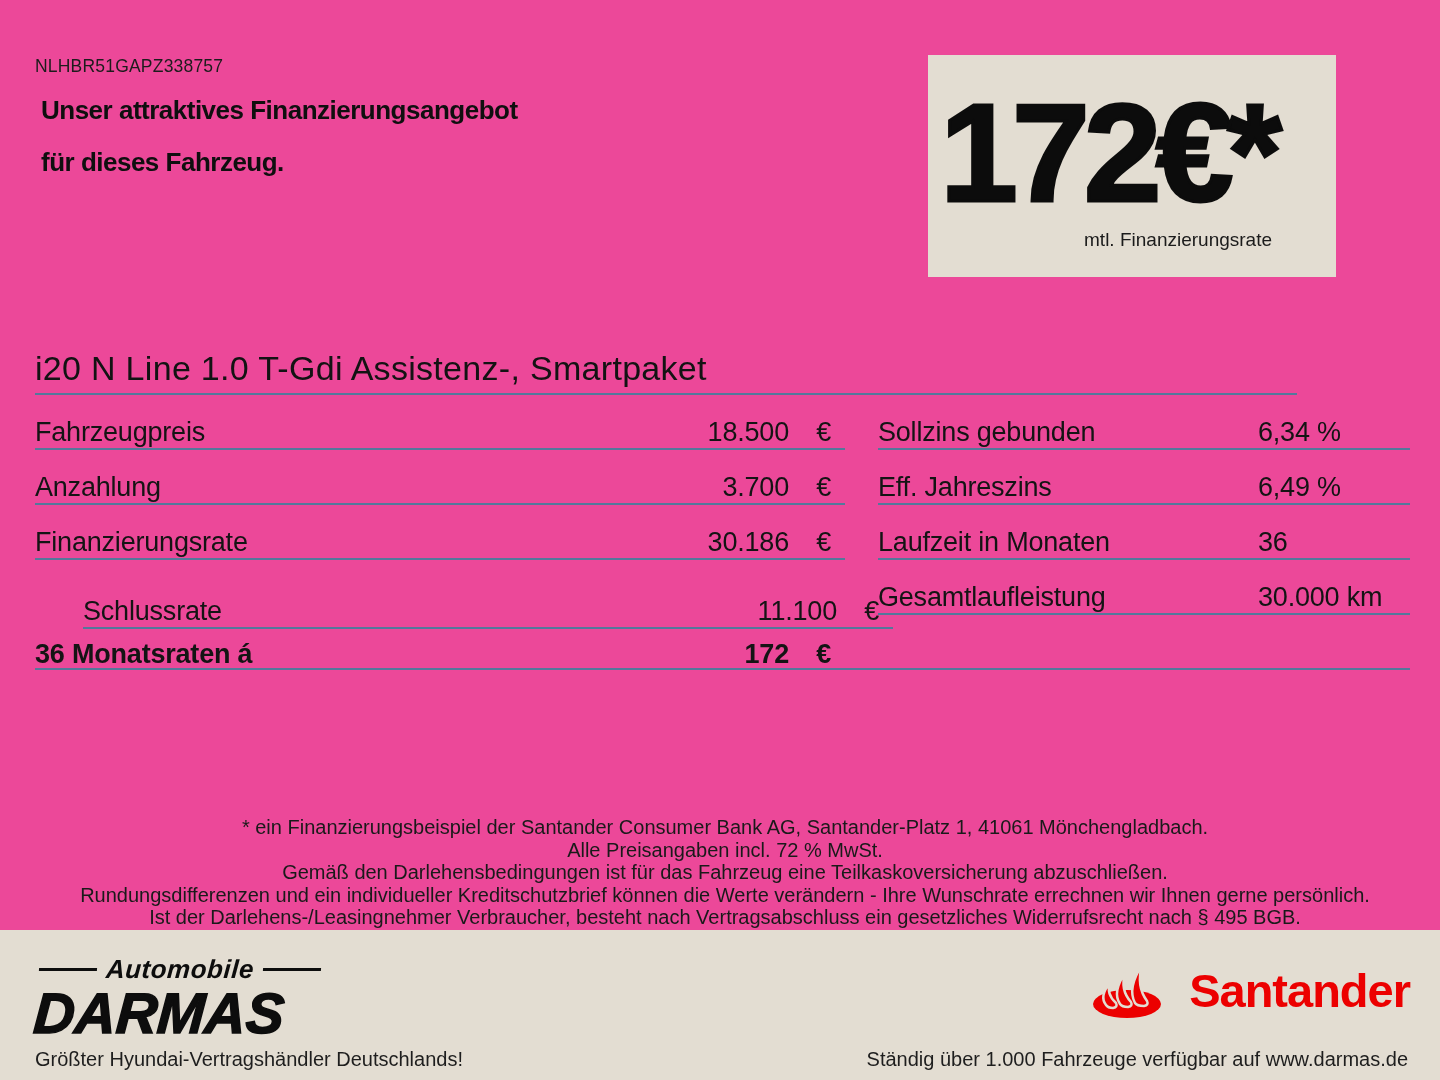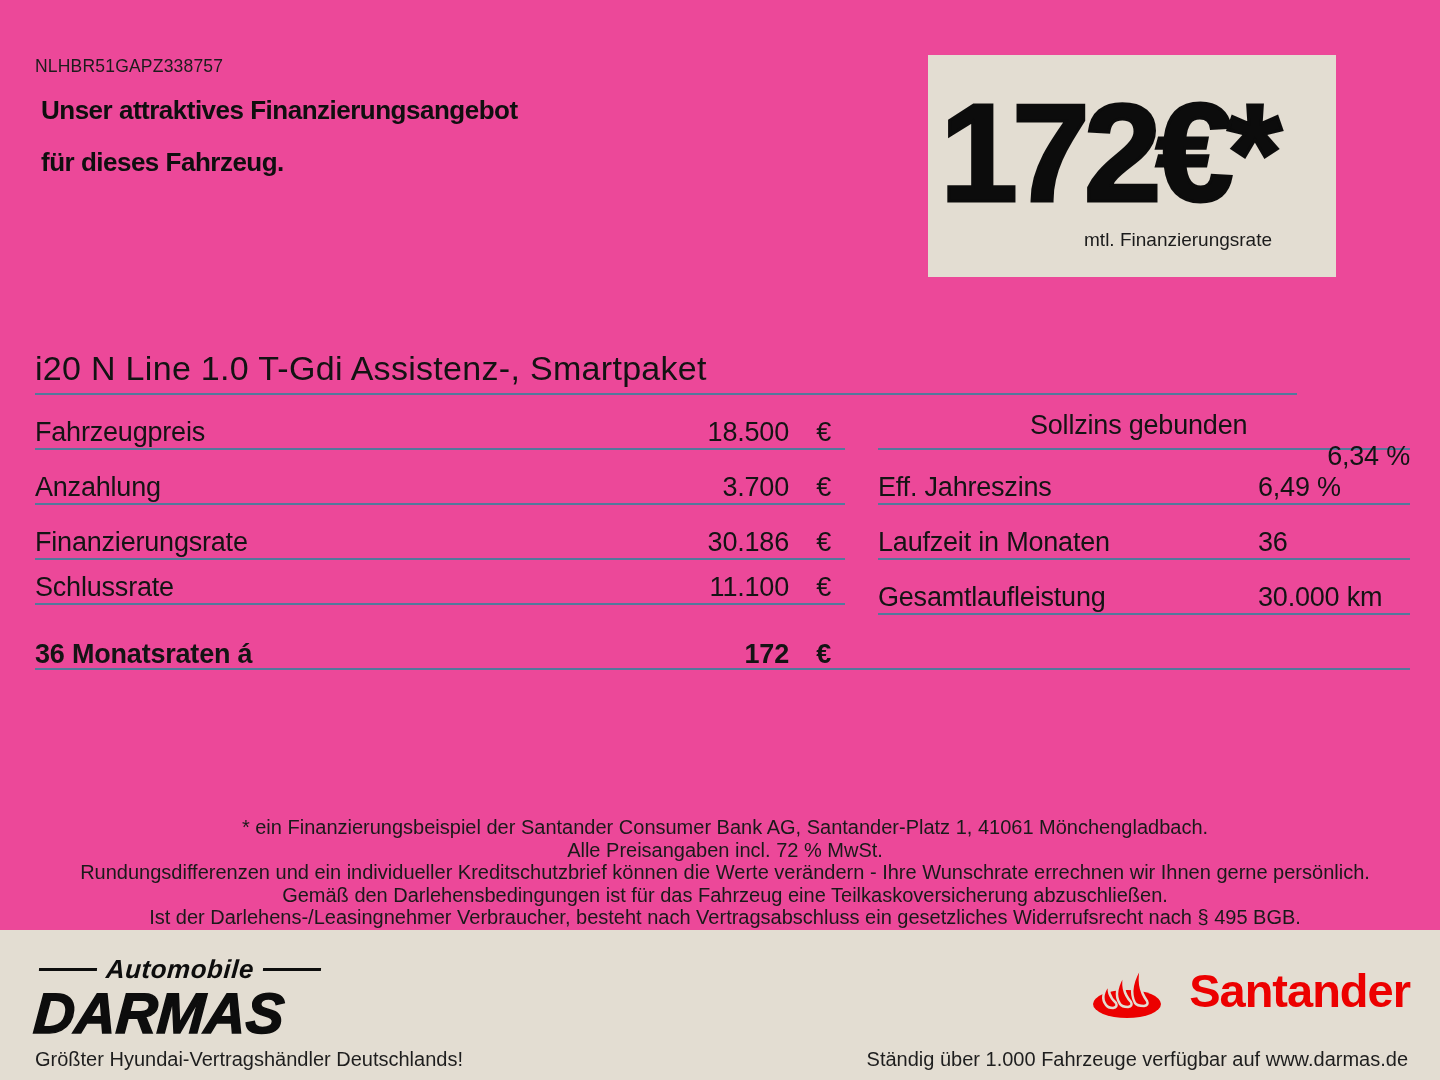--- a/index.html
+++ b/index.html
@@ -58,22 +58,22 @@
   .t-row.left .unit { width:56px; text-align:right; padding-right:14px; }
   .t-row.right .lbl { width:380px; }
   .t-row.right .val { flex:1; text-align:left; }
   .no-border { border-bottom:none;font-weight:bold; }
   .full-line {
     position:absolute; left:35px; top:668px; width:1375px; height:2px;
     background:#54789b;
   }
   
   .lr0 { top:410px; } .lr1 { top:465px; } .lr2 { top:520px; }
-  .lr3 { top:565px; } .lr4 { top:630px; height:40px; }
-  .rr0 { top:410px;flex-direction:column; } .rr1 { top:465px; } .rr2 { top:520px; } .rr3 { top:575px; }
+  .lr3 { top:589px;margin-left:48px; } .lr4 { top:630px; height:40px; }
+  .rr0 { top:410px; } .rr1 { top:465px; } .rr2 { top:520px; } .rr3 { top:575px; }
   
   .disclaimer {
     position:absolute; left:35px; top:816px; width:1380px;
     font-size:20px; line-height:22.5px; color:#1a1a1a;text-align:center;
   }
   
   .footer {
     position:absolute; left:0; top:930px; width:1440px; height:150px;
     background:#e3ddd2;
   }
@@ -164,22 +164,22 @@
   <div class="t-row right rr3">
     <span class="lbl">Gesamtlaufleistung</span>
     <span class="val">30.000 km</span>
   </div>
 
   <div class="full-line"></div>
 
   <div class="disclaimer">
     <div>* ein Finanzierungsbeispiel der Santander Consumer Bank AG, Santander-Platz 1, 41061 Mönchengladbach.</div>
     <div>Alle Preisangaben incl. 72 % MwSt.</div>
+    <div>Gemäß den Darlehensbedingungen ist für das Fahrzeug eine Teilkaskoversicherung abzuschließen.</div>
     <div>Rundungsdifferenzen und ein individueller Kreditschutzbrief können die Werte verändern - Ihre Wunschrate errechnen wir Ihnen gerne persönlich.</div>
-    <div>Gemäß den Darlehensbedingungen ist für das Fahrzeug eine Teilkaskoversicherung abzuschließen.</div>
     <div>Ist der Darlehens-/Leasingnehmer Verbraucher, besteht nach Vertragsabschluss ein gesetzliches Widerrufsrecht nach § 495 BGB.</div>
   </div>
 
   <div class="footer">
 
     <div class="darmas-logo">
       <div class="automobile-row">
         <div class="logo-dash"></div>
         <div class="automobile-text">Automobile</div>
         <div class="logo-dash"></div>

